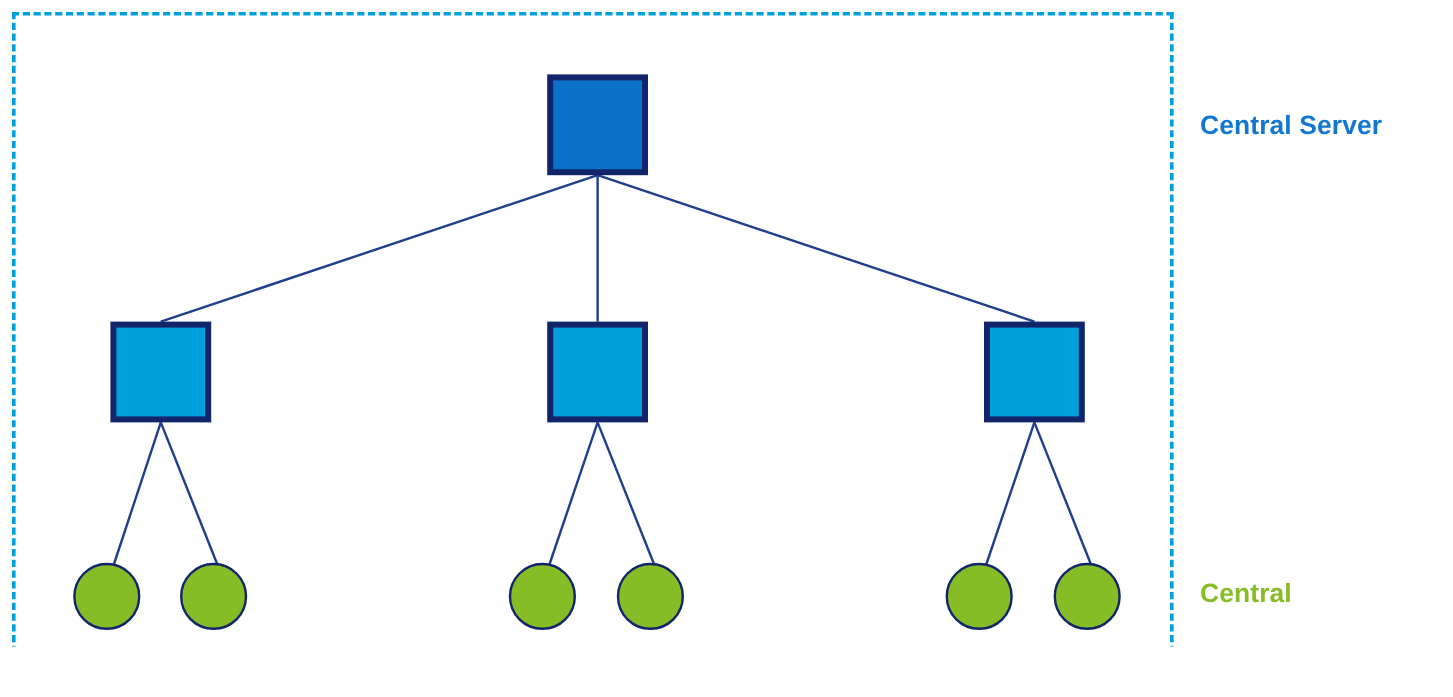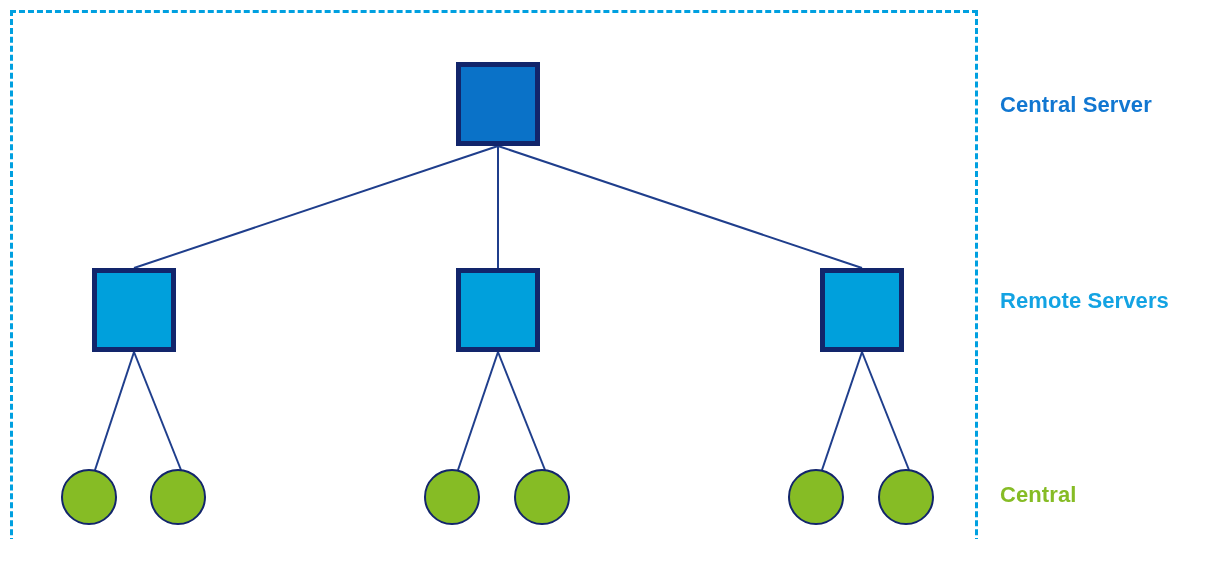--- a/index.html
+++ b/index.html
@@ -90,17 +90,16 @@
         <circle cx="452" cy="497" r="27" fill="#86BC25" stroke="#12256B" stroke-width="2"></circle>
         <circle cx="542" cy="497" r="27" fill="#86BC25" stroke="#12256B" stroke-width="2"></circle>
         <circle cx="816" cy="497" r="27" fill="#86BC25" stroke="#12256B" stroke-width="2"></circle>
         <circle cx="906" cy="497" r="27" fill="#86BC25" stroke="#12256B" stroke-width="2"></circle>
       </g>
 
   </svg>
 
   <div class="tier-label" id="label-central-server">Central Server</div>
 
-  <div class="tier-label" id="label-remote-servers">Remote Servers</div>
 
   <div class="tier-label" id="label-pollers">Central</div>
 
 </div>
 
 </body></html>

